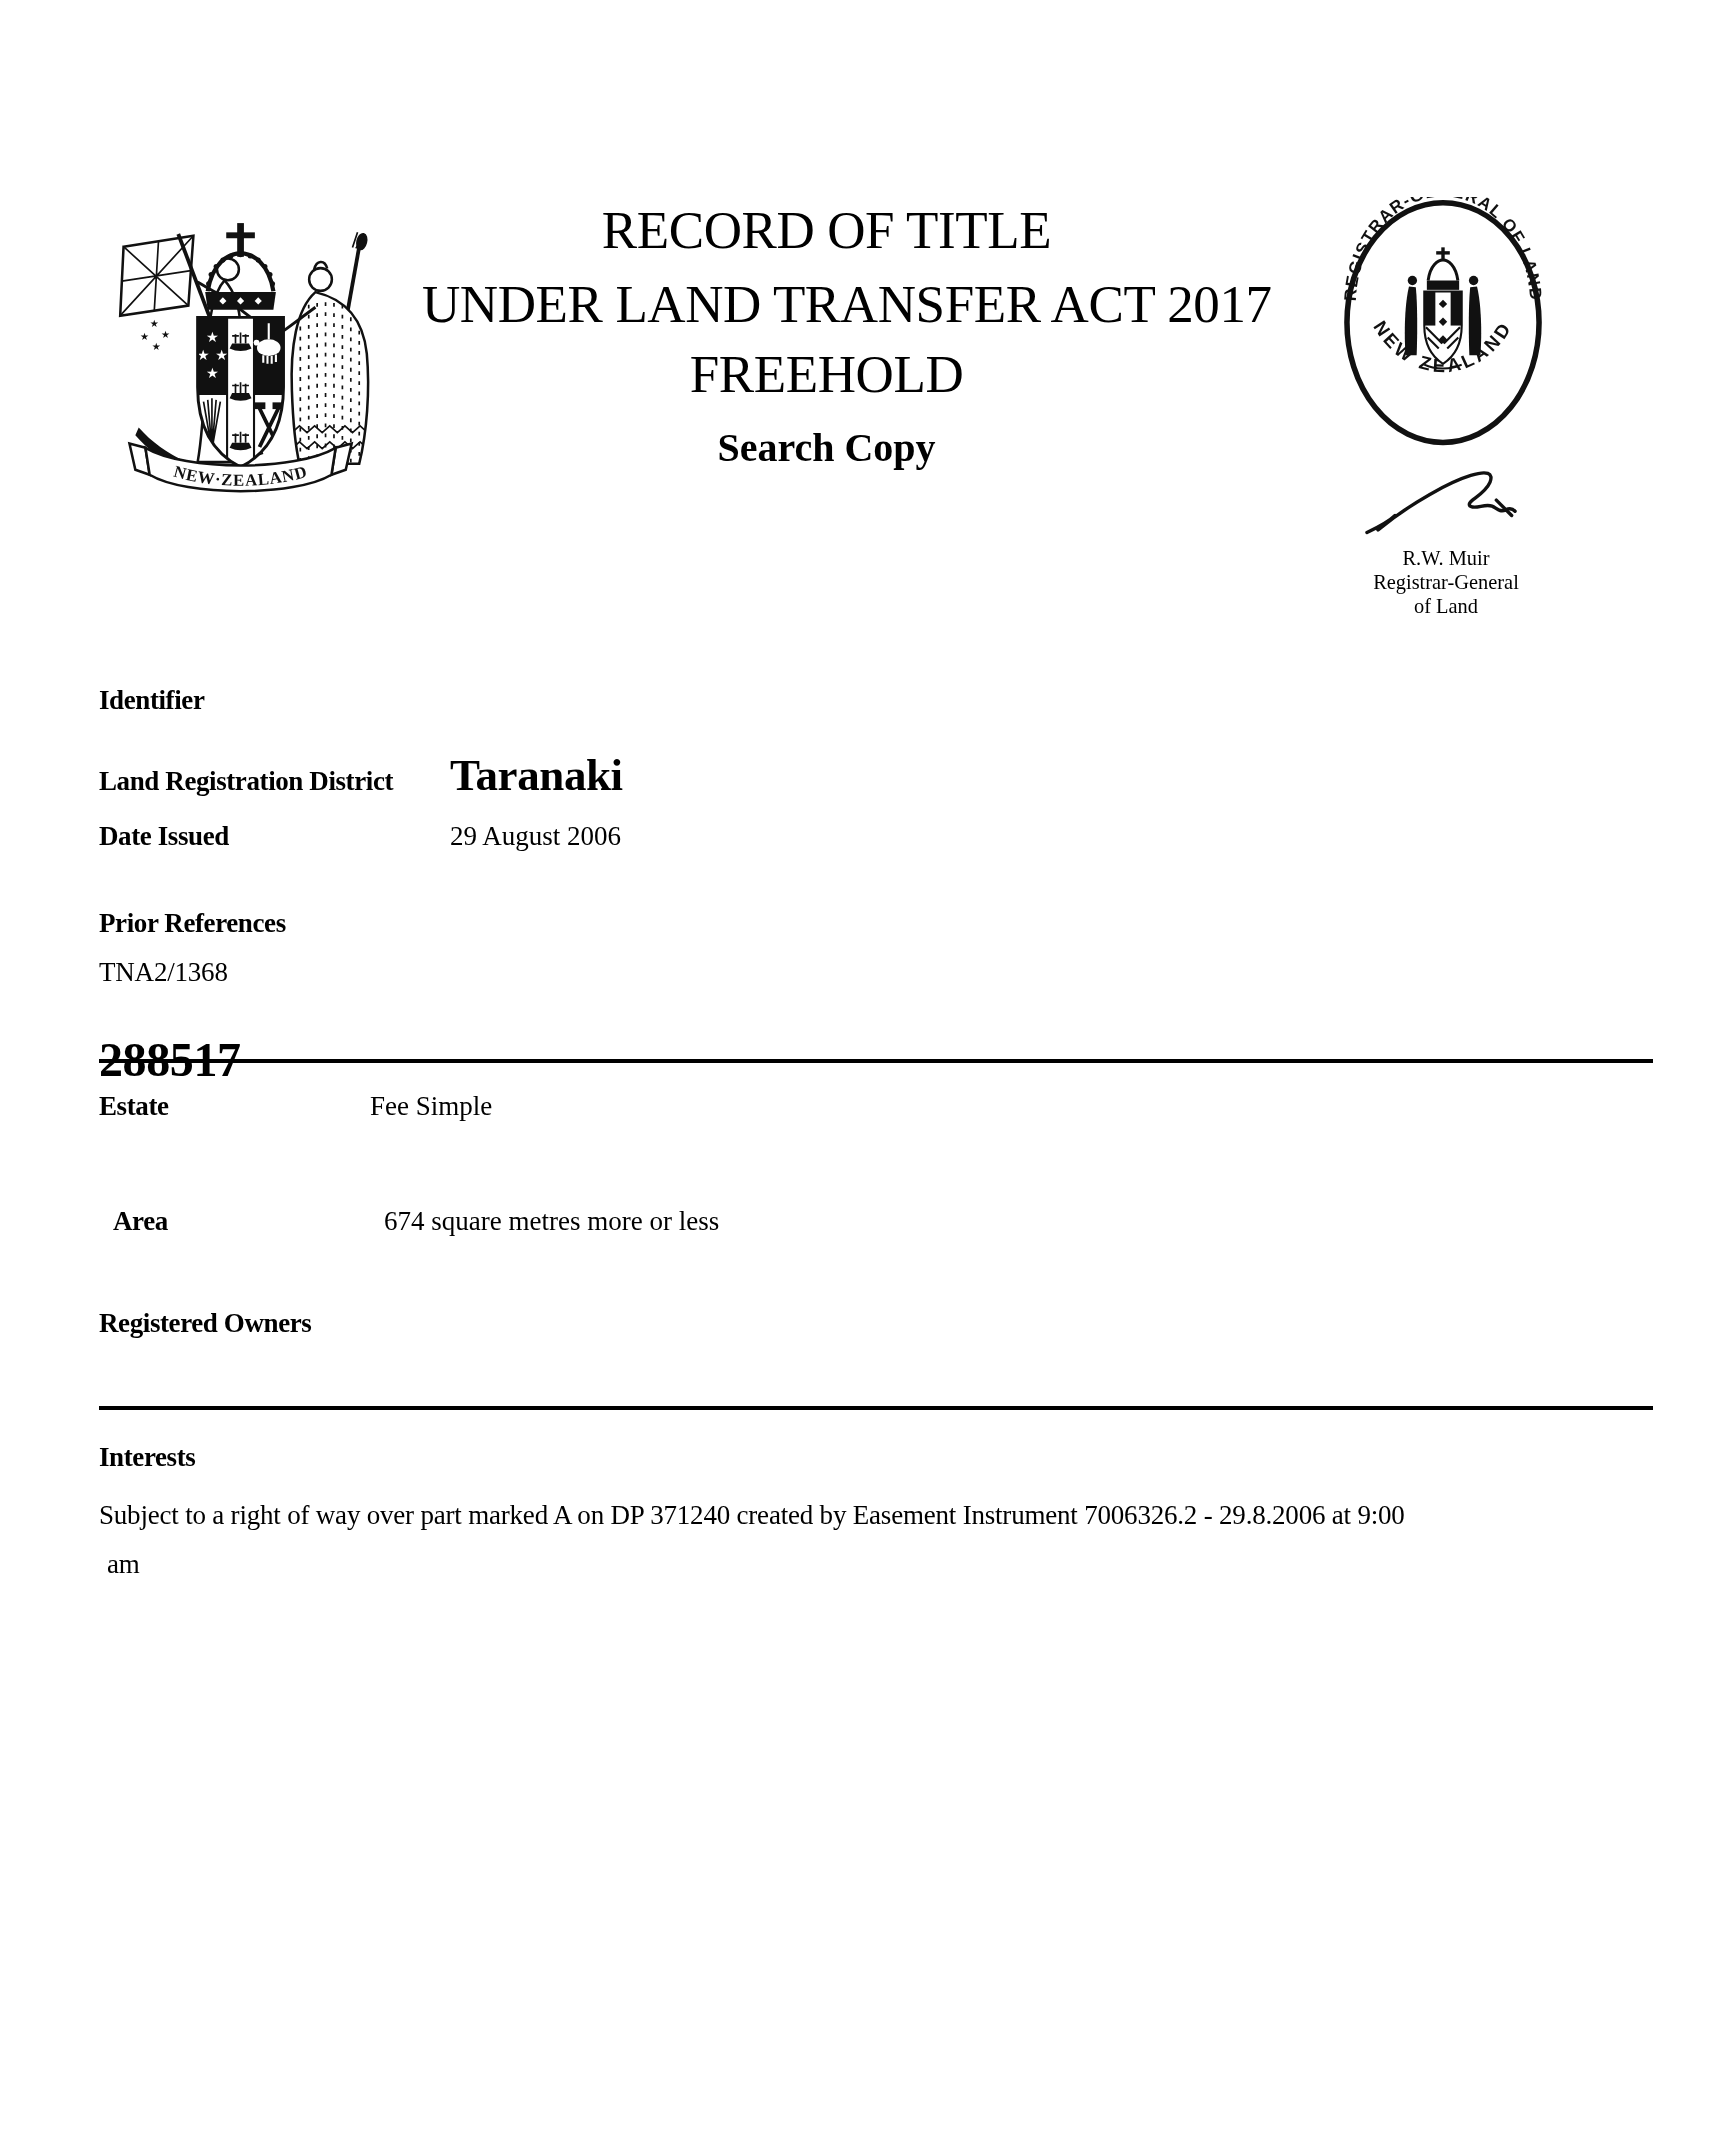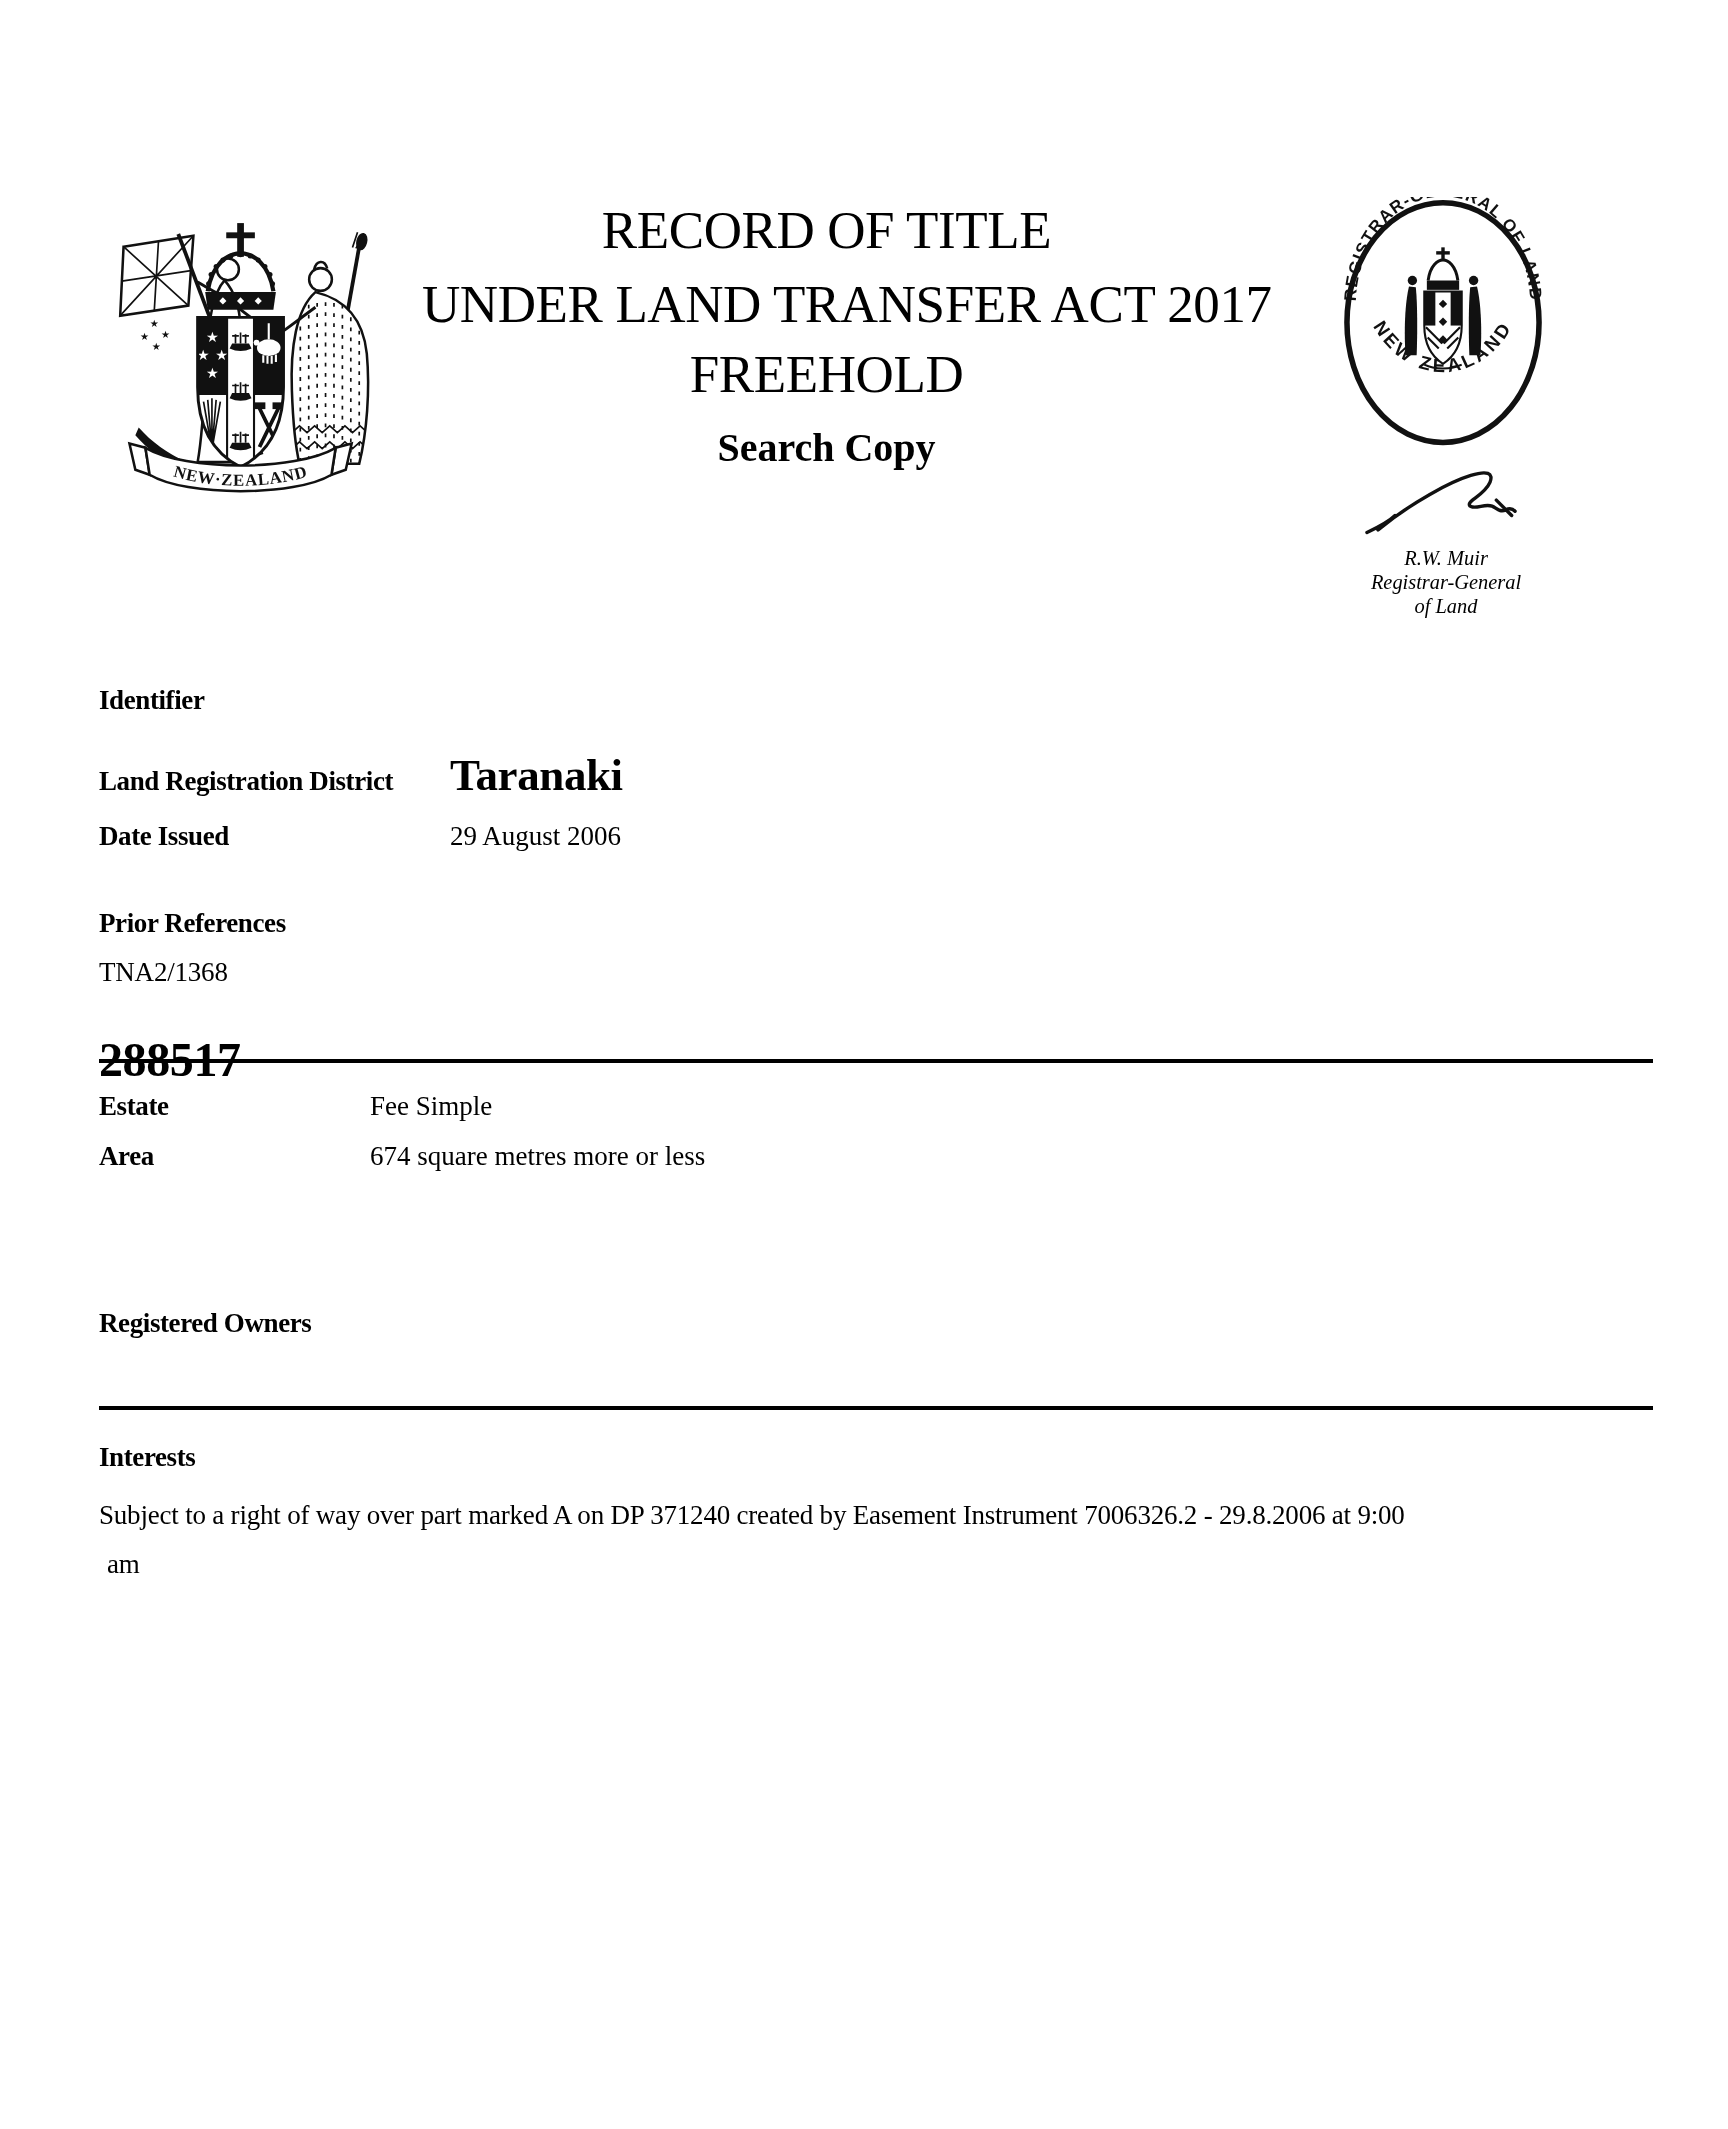--- a/index.html
+++ b/index.html
@@ -14,21 +14,21 @@
   }
   .abs{position:absolute;}
   .center{text-align:center;}
   .nowrap{white-space:nowrap;}
 
   
   .title-line{left:422px;width:809px;font-size:53px;font-weight:normal;line-height:1;letter-spacing:-0.4px;}
   .subtitle{left:422px;width:809px;font-size:40px;font-weight:bold;line-height:1;}
 
   
-  .signer{left:1318px;top:546px;width:256px;font-size:20.4px;line-height:24px;text-align:center;font-style:italic;}
+  .signer{left:1318px;top:546px;width:256px;font-size:20.4px;line-height:24px;text-align:center;}
 
   
   .row{display:flex;align-items:baseline;}
   .id-row{left:99px;width:1554px;}
   .id-row .lab{flex:0 0 351px;font-size:27px;font-weight:bold;letter-spacing:-0.4px;}
   .val-xl{font-size:48px;font-weight:bold;letter-spacing:-0.4px;line-height:1;}
   .val-lg{font-size:45px;font-weight:bold;letter-spacing:-0.4px;line-height:1;}
   .val-md{font-size:27px;line-height:1;}
 
   .est-row{left:99px;width:1554px;}
@@ -235,21 +235,21 @@
 
   <div class="abs heading" style="top:910px;">Prior References</div>
   <div class="abs bodytext" style="left:99px;top:959px;">TNA2/1368</div>
 
   <div class="abs rule" style="top:1059px;"></div>
 
   <div class="abs row est-row" style="top:1091px;">
     <span class="lab">Estate</span>
     <span class="val-md">Fee Simple</span>
   </div>
-  <div class="abs row est-row" style="top:1141px;">
+  <div class="abs row est-row" style="top:1206px;margin-left:14px;">
     <span class="lab">Area</span>
     <span class="val-md">674 square metres more or less</span>
   </div>
   <div class="abs row est-row" style="top:1300px;margin-top:8px;">
     <span class="lab">Registered Owners</span>
     <span class="val-md"></span>
   </div>
 
   <div class="abs rule" style="top:1406px;"></div>
 

